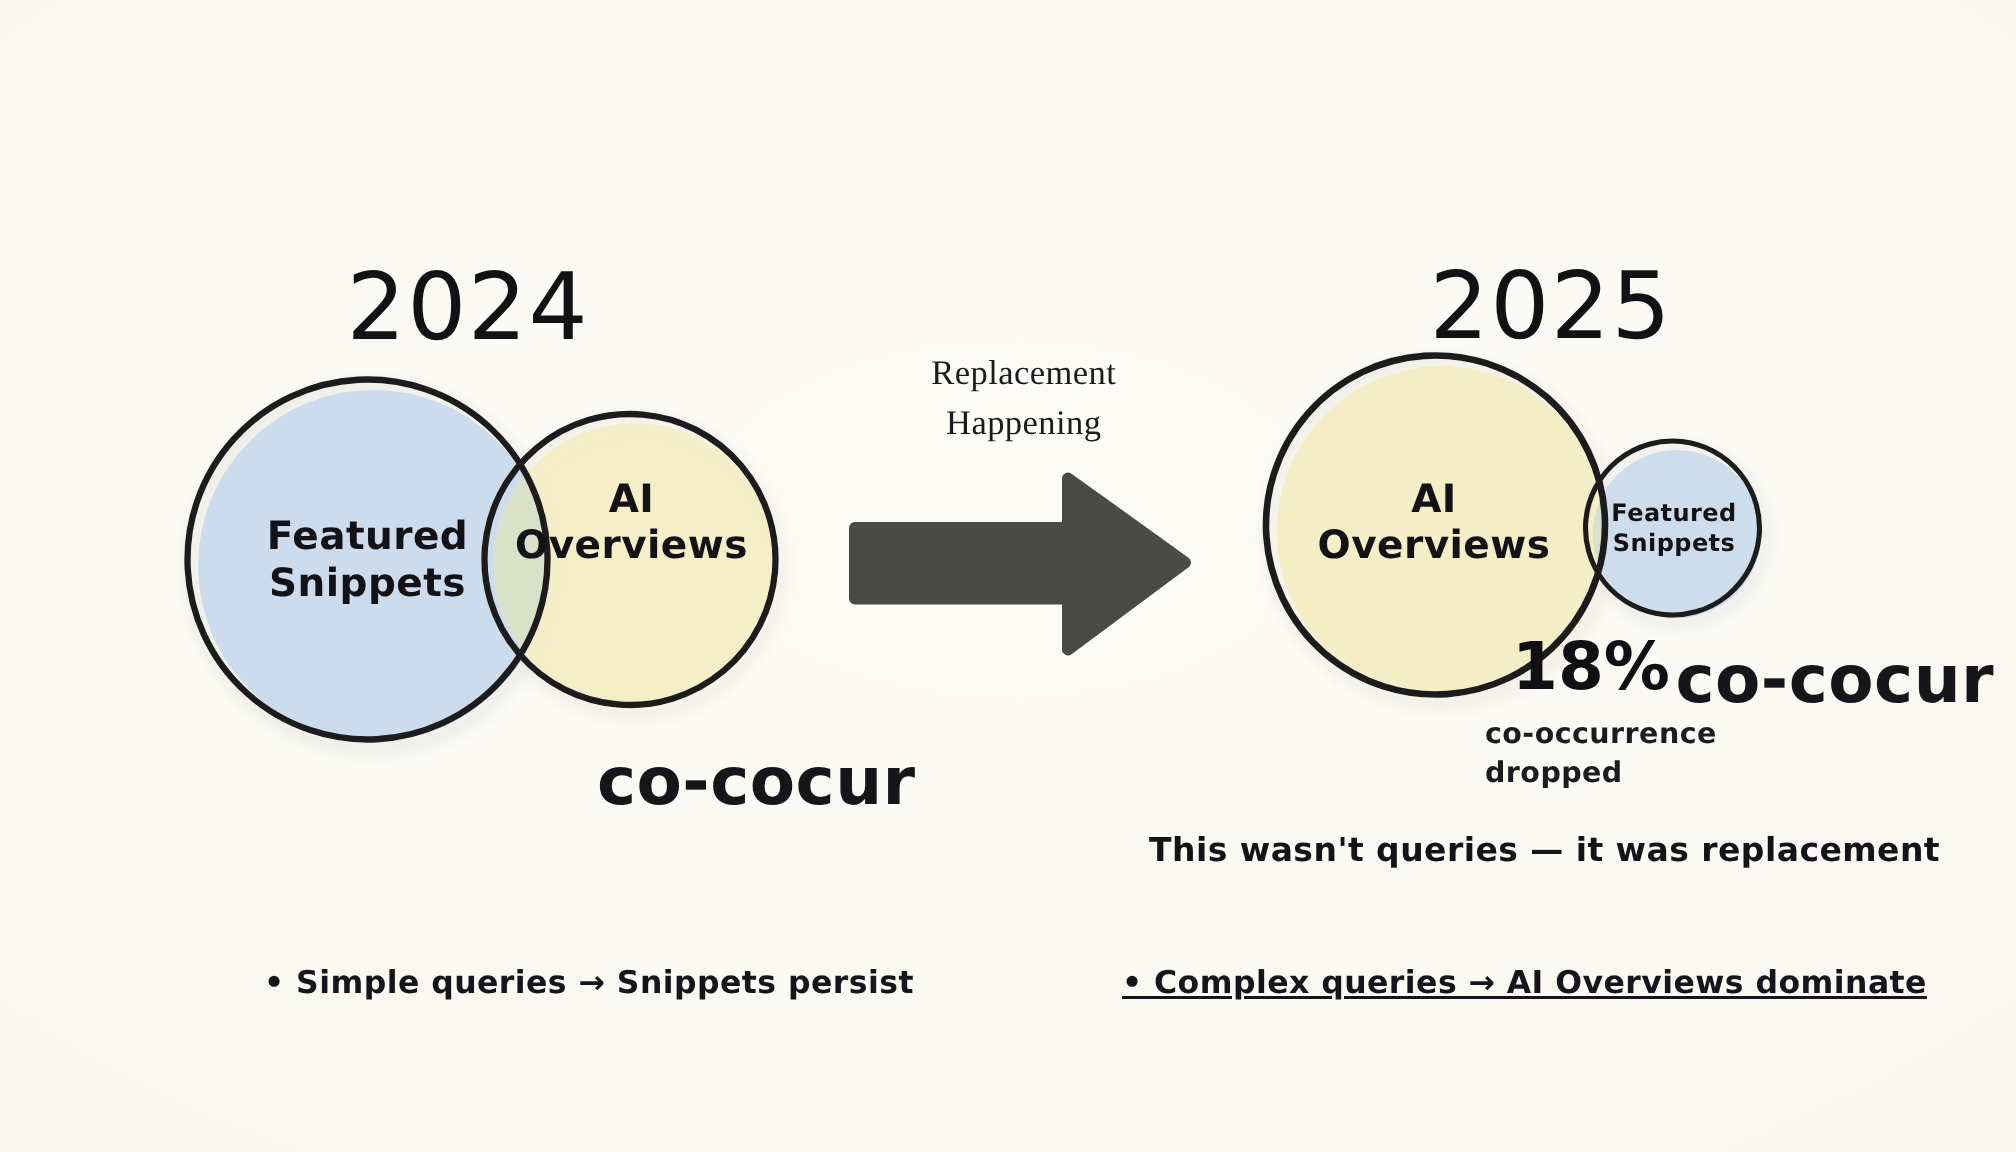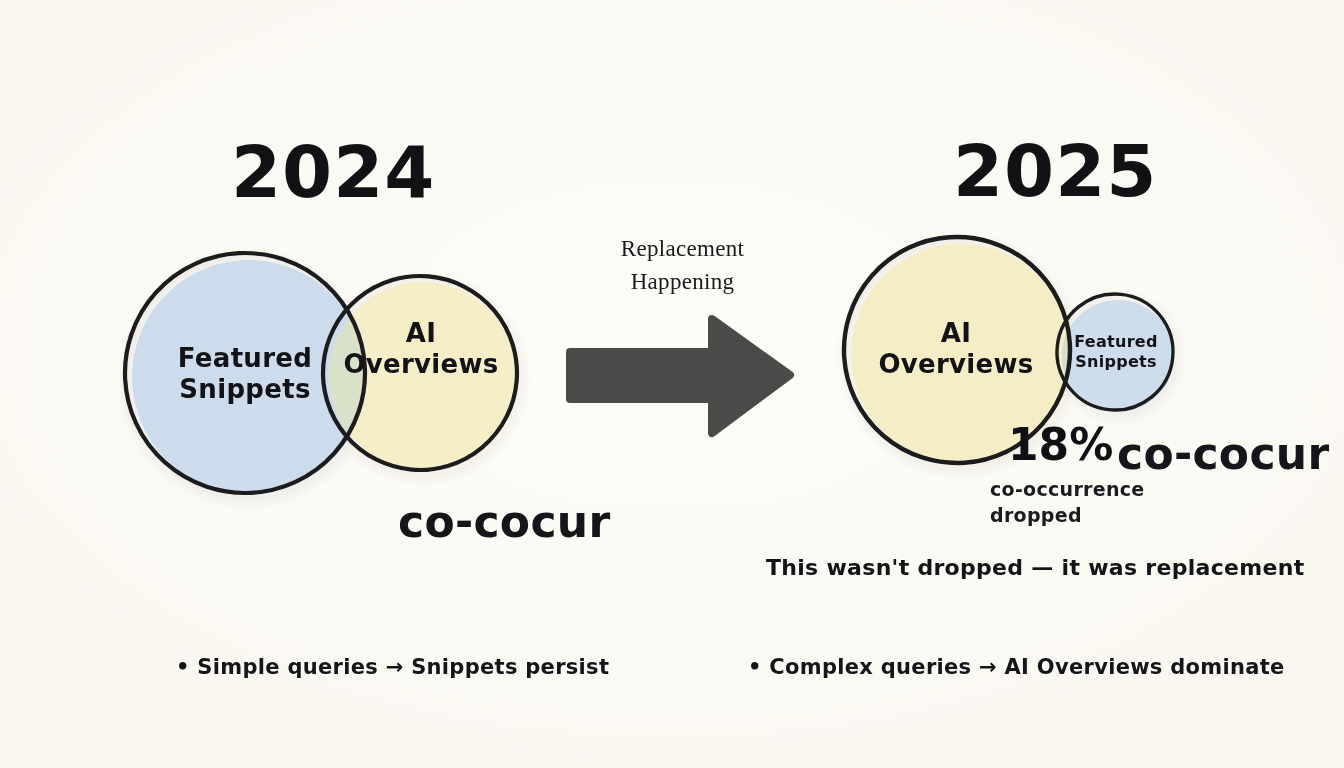--- a/index.html
+++ b/index.html
@@ -27,24 +27,25 @@
     width: 1344px;
     height: 768px;
   }
   .txt {
     position: absolute;
     color: #16161a;
     white-space: pre;
     letter-spacing: 0.3px;
   }
   .year-title {
-    font-size: 72px;
-    font-weight: 700;
+    font-size: 62px;
+    font-weight: 400;
     letter-spacing: 1px;
     color: #121215;
+    margin-top: 38px;
   }
   .circle-label {
     font-size: 26px;
     font-weight: 600;
     line-height: 1.18;
     text-align: center;
     color: #131317;
   }
   .circle-label-sm {
     font-size: 16px;
@@ -80,21 +81,20 @@
   }
   .tagline {
     font-size: 22px;
     font-weight: 600;
     color: #131318;
   }
   .bullet {
     font-size: 21px;
     font-weight: 600;
     color: #15151b;
-    margin-top: 12px;
   }
 </style>
 </head>
 <body>
 
 <div id="stage">
 
   <svg class="svg-layer" viewBox="0 0 1344 768" xmlns="http://www.w3.org/2000/svg">
     <defs>
       <clipPath id="clipL1">
@@ -160,17 +160,17 @@
 
   <div class="txt circle-label" style="left:863px; top:318px; width:186px;"><span>AI</span><br><span>Overviews</span></div>
 
   <div class="txt circle-label-sm" style="left:1068px; top:332px; width:96px;"><span>Featured</span><br><span>Snippets</span></div>
 
   <div class="txt pct-big" style="left:1008px; top:419px;">18%</div>
   <div class="txt pct-word" style="left:1117px; top:428px;">co-cocur</div>
 
   <div class="txt note-sm" style="left:990px; top:477px; width:200px;"><span>co-occurrence</span><br><span>dropped</span></div>
 
-  <div class="txt tagline" style="left:766px; top:555px;">This wasn't dropped — it was replacement</div>
+  <div class="txt tagline" style="left:766px; top:555px;">This wasn't queries — it was replacement</div>
 
-  <div class="txt bullet" style="left:748px; top:643px;">• Complex queries → AI Overviews dominate</div>
+  <div class="txt bullet" style="left:748px; top:643px;text-decoration:underline;">• Complex queries → AI Overviews dominate</div>
 
 </div>
 
 </body></html>

